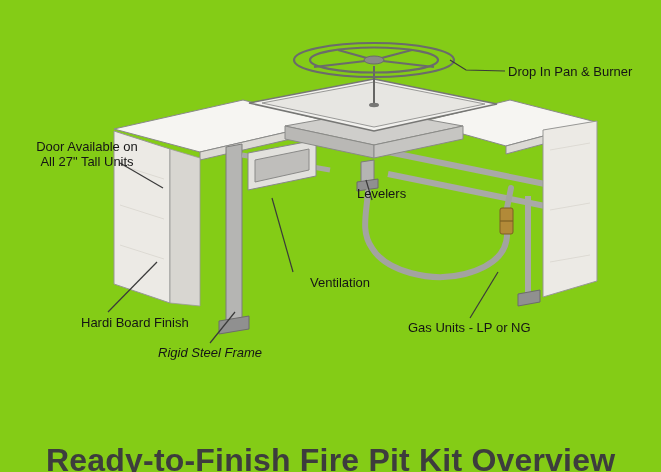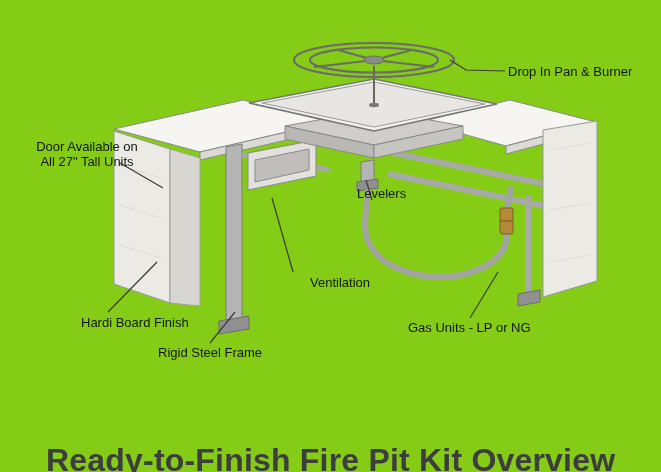--- a/index.html
+++ b/index.html
@@ -153,18 +153,18 @@
 
   <div class="callout center" style="left:26px; top:139px; width:122px;">Door Available on
 All 27" Tall Units</div>
 
   <div class="callout" style="left:357px; top:186px; width:80px;">Levelers</div>
 
   <div class="callout" style="left:262px; top:275px; width:90px;margin-left:48px;">Ventilation</div>
 
   <div class="callout" style="left:50px; top:315px; width:130px;margin-left:31px;">Hardi Board Finish</div>
 
-  <div class="callout" style="left:158px; top:345px; width:120px;">Rigid Steel Frame</div>
+  <div class="callout" style="left:158px; top:345px; width:120px;font-style:italic;">Rigid Steel Frame</div>
 
   <div class="callout" style="left:408px; top:320px; width:130px;">Gas Units - LP or NG</div>
 
   <h1 class="title">Ready-to-Finish Fire Pit Kit Overview</h1>
 </div>
 
 </body></html>

